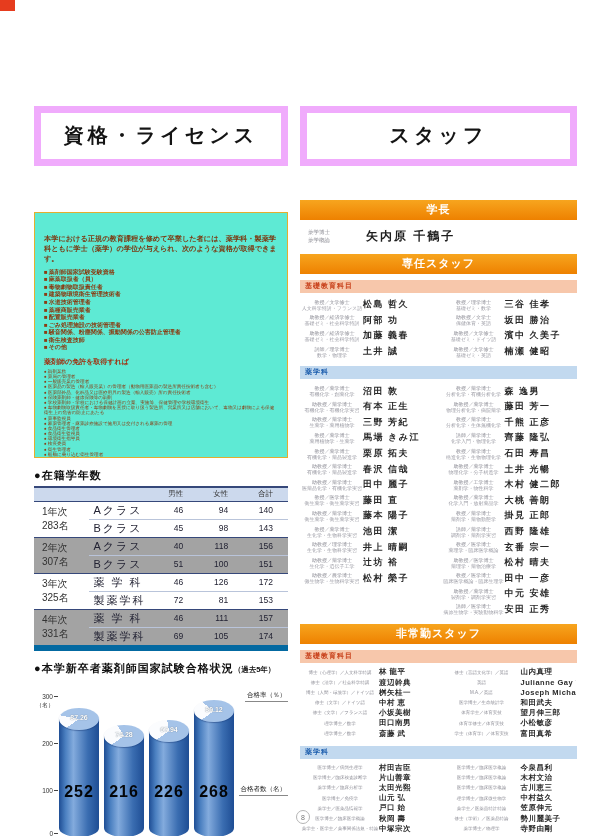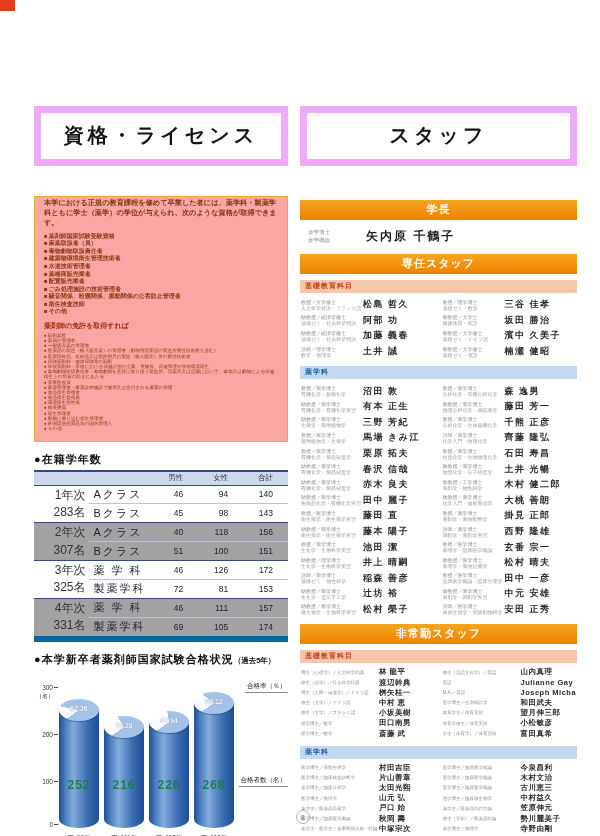--- a/index.html
+++ b/index.html
@@ -14,43 +14,43 @@
   
   .col-left  { position:absolute; left:34px;  top:106px; width:254px; }
   .col-right { position:absolute; left:300px; top:106px; width:277px; }
 
   
   .hdr { background:#f0abfc; padding:7px; }
   .hdr-inner { background:#fff; text-align:center; font-size:20px; font-weight:bold;
                letter-spacing:4px; color:#141414; padding:9px 0 10px; }
 
   
-  .ybox { margin-top:30px; background:#fca5a5; border:1px solid #e4ae2e;
-          height:246px; overflow:hidden; padding:1px 9px; }
+  .ybox { margin-top:46px; background:#5eead4; border:1px solid #e4ae2e;
+          height:246px; overflow:hidden; padding:21px 9px; }
   .ybox .intro { font-size:7.2px; line-height:1.38; font-weight:bold; color:#7b3a12; }
   ul.sq { list-style:none; margin-top:5px; }
   ul.sq li { font-size:6px; line-height:1.26; color:#8a3c12; font-weight:bold; }
   ul.sq li::before { content:"■"; margin-right:1px; }
   .lic-head { margin-top:5px; font-size:7px; font-weight:bold; color:#a03010; }
   ul.ci { list-style:none; margin-top:2px; }
   ul.ci li { font-size:4.6px; line-height:1.13; color:#8a3c12; }
   ul.ci li::before { content:"●"; margin-right:1px; }
 
   
   .sechead { font-size:11px; font-weight:bold; color:#111; margin:10px 0 2px; letter-spacing:1px; }
   .sechead .sub { font-size:7.5px; font-weight:bold; letter-spacing:0; }
 
   
   table.enr { width:100%; border-collapse:collapse; margin-top:3px;
               border-top:2px solid #36487a; border-bottom:6px solid #0369a1; }
   .enr th, .enr td { padding:1px 4px; font-weight:normal; height:14px; }
   .enr thead tr { background:#ccd9ed; }
   .enr thead th { font-size:7.5px; color:#333; border-bottom:1.2px solid #36487a; text-align:right; padding-right:15px; }
   .enr td { font-size:8.5px; color:#223; }
-  .enr td.yr  { font-size:12px; color:#333; width:52px; line-height:1.45; padding-left:8px;text-align:right; }
+  .enr td.yr  { font-size:10px; color:#333; width:52px; line-height:1.45; padding-left:8px; }
   .enr td.cls { font-size:11px; letter-spacing:2px; width:60px; }
   .enr td.num { text-align:right; padding-right:15px; width:42px; }
   .enr tr.gs td { border-top:1px solid #36487a; }
   .enr tr.in td { border-top:1px solid #b9c4da; }
   .enr tr.shade td { background:#a3a3a3; }
 
   
   .chart { position:relative; height:172px; margin-top:9px; }
   .plot  { position:absolute; left:0; top:12px; width:254px; height:140px; }
   .ytick { position:absolute; left:0; width:24px; text-align:right; font-size:6.5px; color:#333; }
@@ -62,40 +62,40 @@
   .bars .bar-group:nth-of-type(1){left:0;} .bars .bar-group:nth-of-type(2){left:45px;}
   .bars .bar-group:nth-of-type(3){left:90px;} .bars .bar-group:nth-of-type(4){left:135px;}
   .bars .bar-group:nth-of-type(5){left:180px;}
   .cyl-body { position:absolute; bottom:0; left:0; width:40px;
     background:linear-gradient(90deg,#1e4d94 0%,#4a7fc0 16%,#83abdd 36%,#3a6db1 72%,#1e4d94 100%);
     border-radius:0 0 50% 50% / 0 0 9px 9px; }
   .pie { position:absolute; top:0; left:0; width:40px; height:22px; border-radius:50%;
          box-shadow:0 1px 1px rgba(20,50,110,.45); }
   .rate { position:absolute; top:6px; width:100%; text-align:center; font-size:7px;
           font-weight:bold; color:#fff; text-shadow:0 0 1px #567; }
-  .count { position:absolute; bottom:36px; width:100%; text-align:center; font-size:12px;
-           font-weight:bold; color:#15803d; letter-spacing:1px; opacity:.95; }
+  .count { position:absolute; bottom:36px; width:100%; text-align:center; font-size:16px;
+           font-weight:bold; color:#000000; letter-spacing:1px; opacity:.95; }
   .xlab { position:absolute; bottom:-15px; left:-8px; width:56px; text-align:center; font-size:6.5px; color:#333; }
   .anno { position:absolute; font-size:6.5px; color:#222; border-bottom:1px solid #888; padding:0 2px 1px; background:#fff; }
   .anno-rate { right:0; top:-6px; }
   .anno-count { right:0; top:88px; }
 
   
   .obar { background:linear-gradient(180deg,#f7a51e,#ee8100); color:#fff; font-weight:bold;
           font-size:11px; padding:2px 6px 3px; letter-spacing:1px;text-align:center; }
   .obar.mt { margin-top:34px; }
   .obar.gap { margin-top:6px; }
   .pres { display:flex; align-items:center; padding:8px 2px 9px; }
   .pres .t { flex:0 0 64px; padding-left:6px; font-size:5.5px; line-height:1.35; color:#8a8a92; }
   .pres .n { font-size:12px; font-weight:bold; letter-spacing:2px; color:#1d1d1d; }
   .sbar { font-size:7px; font-weight:bold; padding:1px 5px 2px; margin-top:6px; letter-spacing:1px; }
   .sbar.pink { background:#f7c7ab; color:#c9431d; }
   .sbar.blue { background:#c2d9ef; color:#1e5fae; }
   .staff-grid { display:flex; gap:8px; padding:4px 1px 1px; }
-  .staff-col { flex:1; min-width:0; }
+  .staff-col { flex:1; min-width:0;text-align:center; }
   .entry { display:flex; align-items:center; height:15.6px; overflow:hidden; }
   .entry .t { flex:0 0 62px; color:#8d8d96; }
   .t1, .t2 { font-size:5px; line-height:1.2; white-space:nowrap; overflow:hidden; }
   .t2 { color:#9a9aa3; }
   .entry .n { font-size:9px; font-weight:bold; color:#2a2a2a; letter-spacing:1.5px; white-space:nowrap; }
   .entry.sm { height:10.2px; }
   .entry.sm .t { flex:0 0 78px; }
   .entry.sm .t1 { font-size:4.5px; }
   .entry.sm .n { font-size:7.5px; letter-spacing:.5px; }
 
@@ -423,27 +423,20 @@
         </div>
 
         <div class="entry">
           <div class="t">
             <div class="t1">助教授／薬学博士</div>
             <div class="t2">有機化学・薬品製造学</div>
           </div>
           <div class="n">春沢 信哉</div>
         </div>
 
-        <div class="entry">
-          <div class="t">
-            <div class="t1">助教授／薬学博士</div>
-            <div class="t2">有機化学・薬品製造学</div>
-          </div>
-          <div class="n">赤木 良夫</div>
-        </div>
 
         <div class="entry">
           <div class="t">
             <div class="t1">助教授／薬学博士</div>
             <div class="t2">医薬品化学・有機化学実習</div>
           </div>
           <div class="n">田中 麗子</div>
         </div>
 
         <div class="entry">
@@ -471,27 +464,20 @@
         </div>
 
         <div class="entry">
           <div class="t">
             <div class="t1">助教授／理学博士</div>
             <div class="t2">生化学・生物科学実習</div>
           </div>
           <div class="n">井上 晴嗣</div>
         </div>
 
-        <div class="entry">
-          <div class="t">
-            <div class="t1">講師／薬学博士</div>
-            <div class="t2">基礎ゼミ・物性科学</div>
-          </div>
-          <div class="n">稲森 善彦</div>
-        </div>
 
         <div class="entry">
           <div class="t">
             <div class="t1">助教授／薬学博士</div>
             <div class="t2">生化学・遺伝子工学</div>
           </div>
           <div class="n">辻坊 裕</div>
         </div>
 
         <div class="entry">

